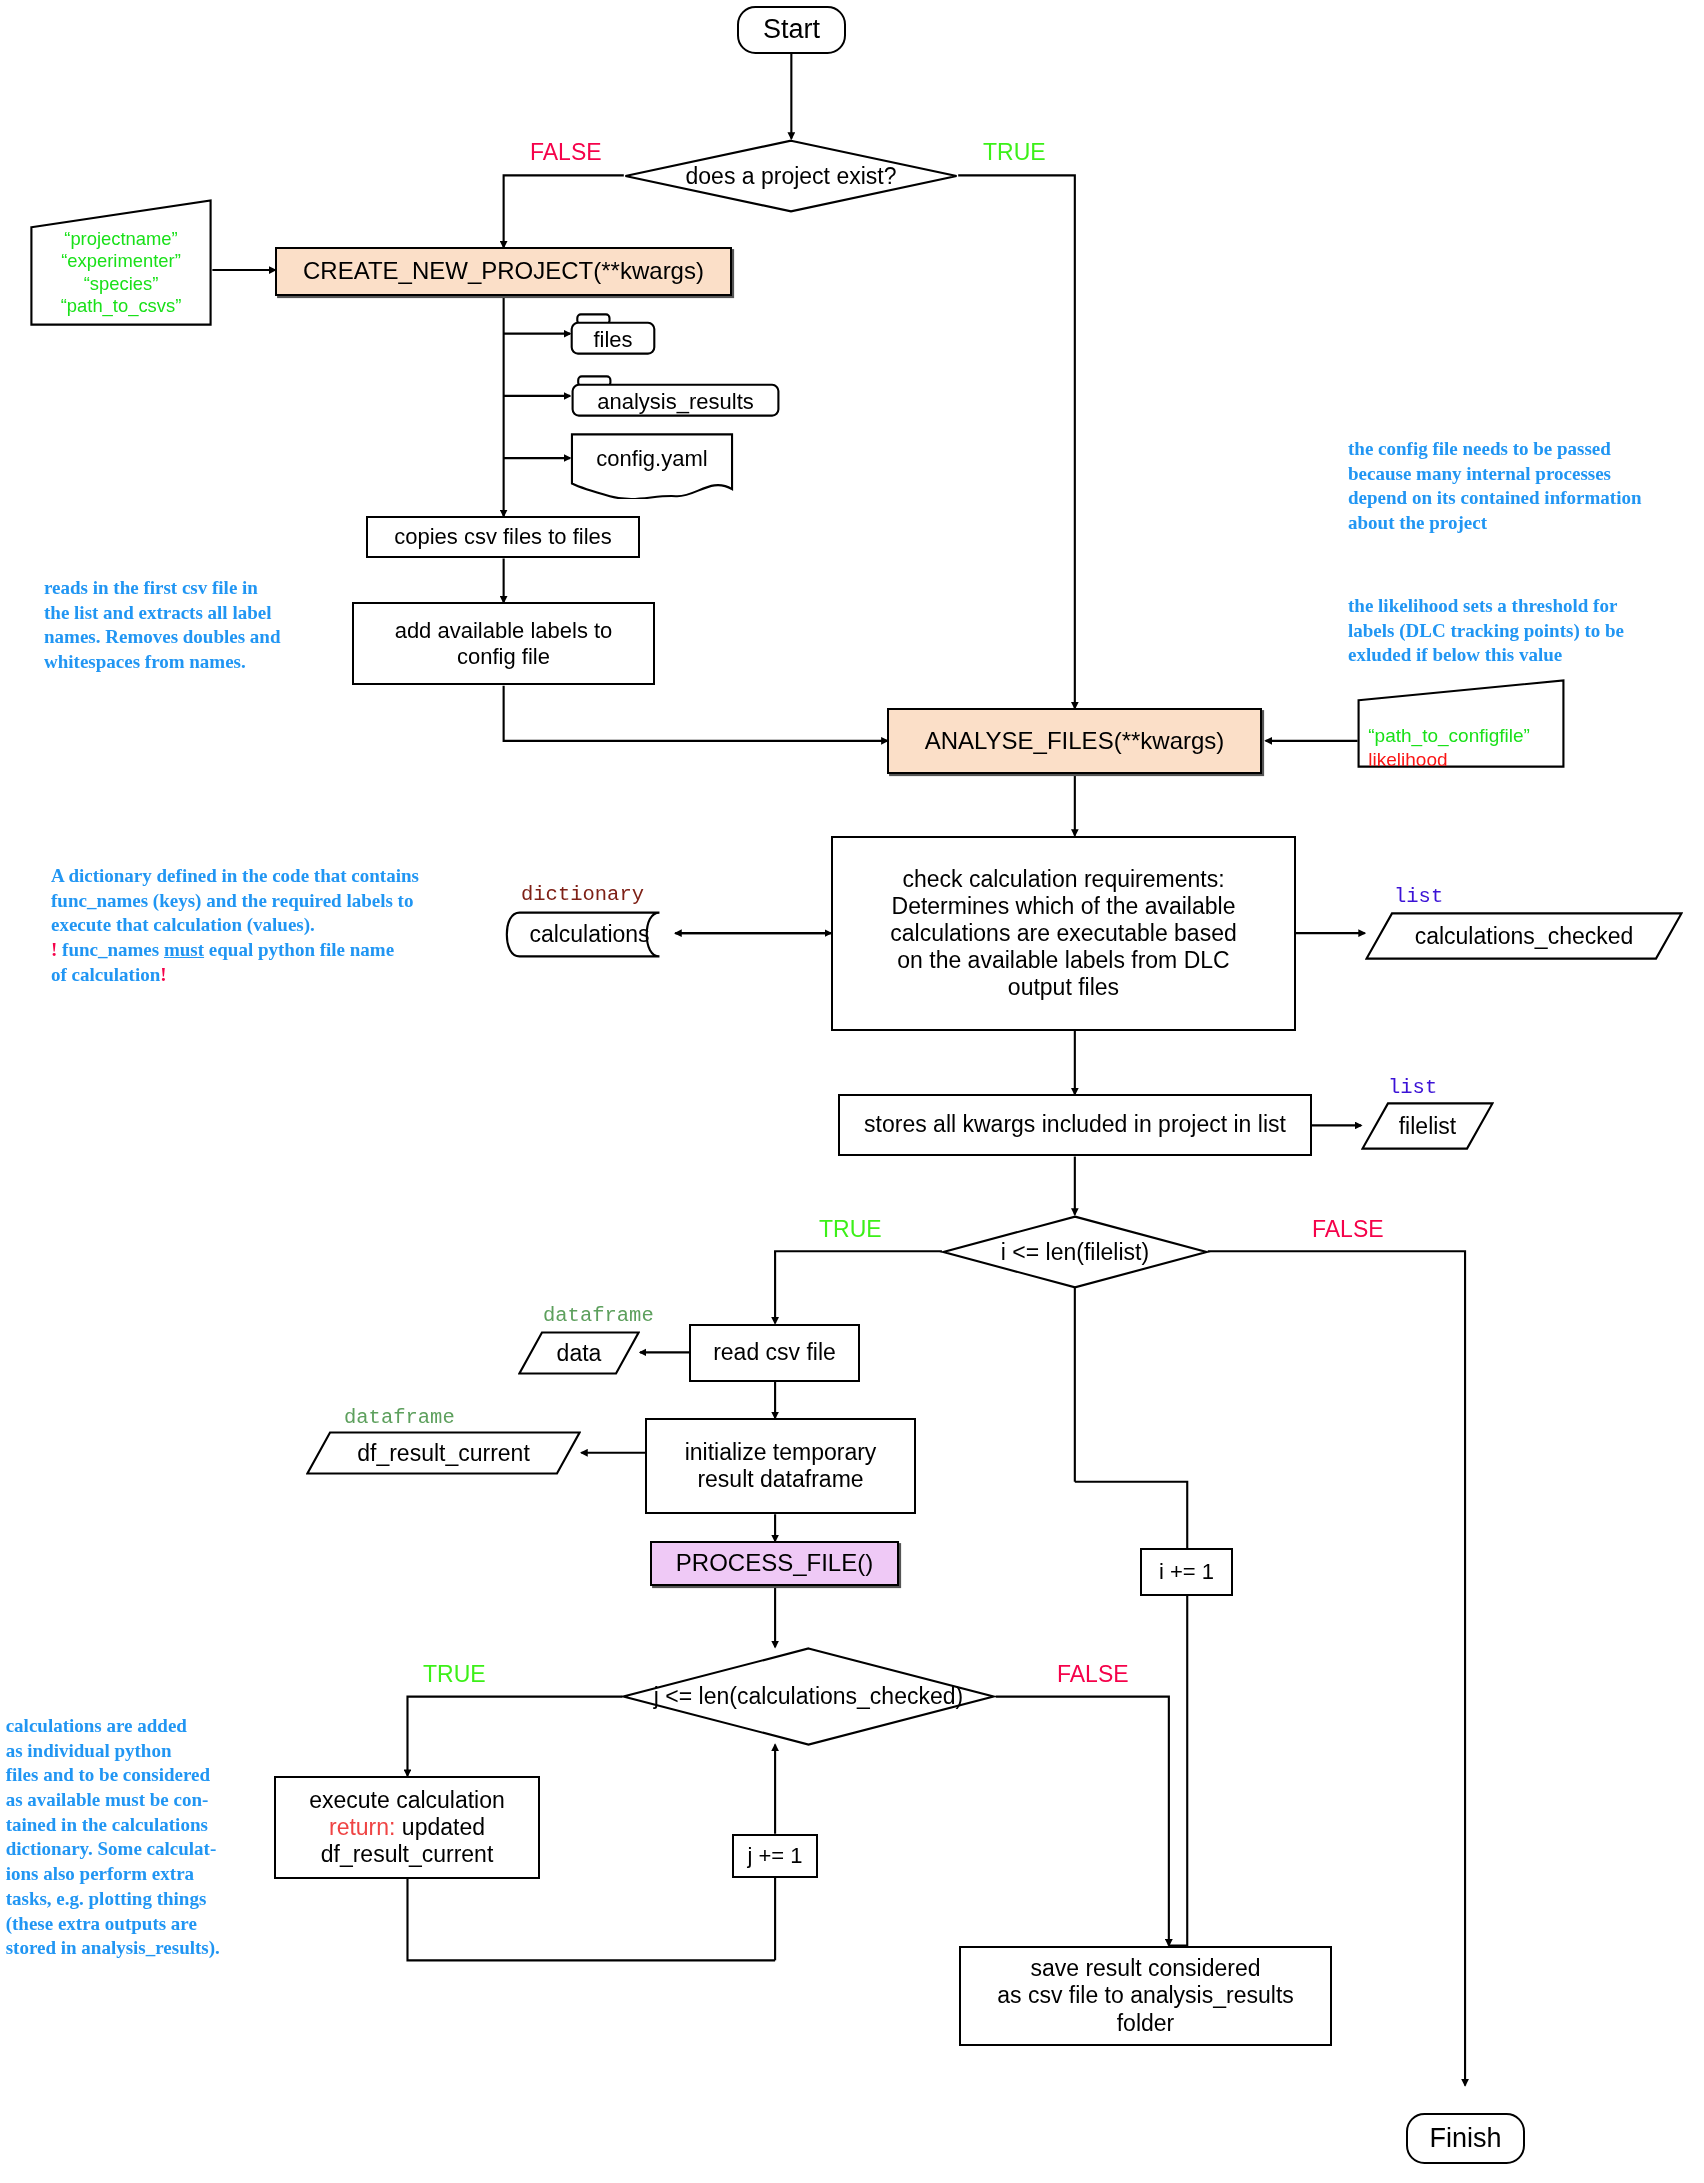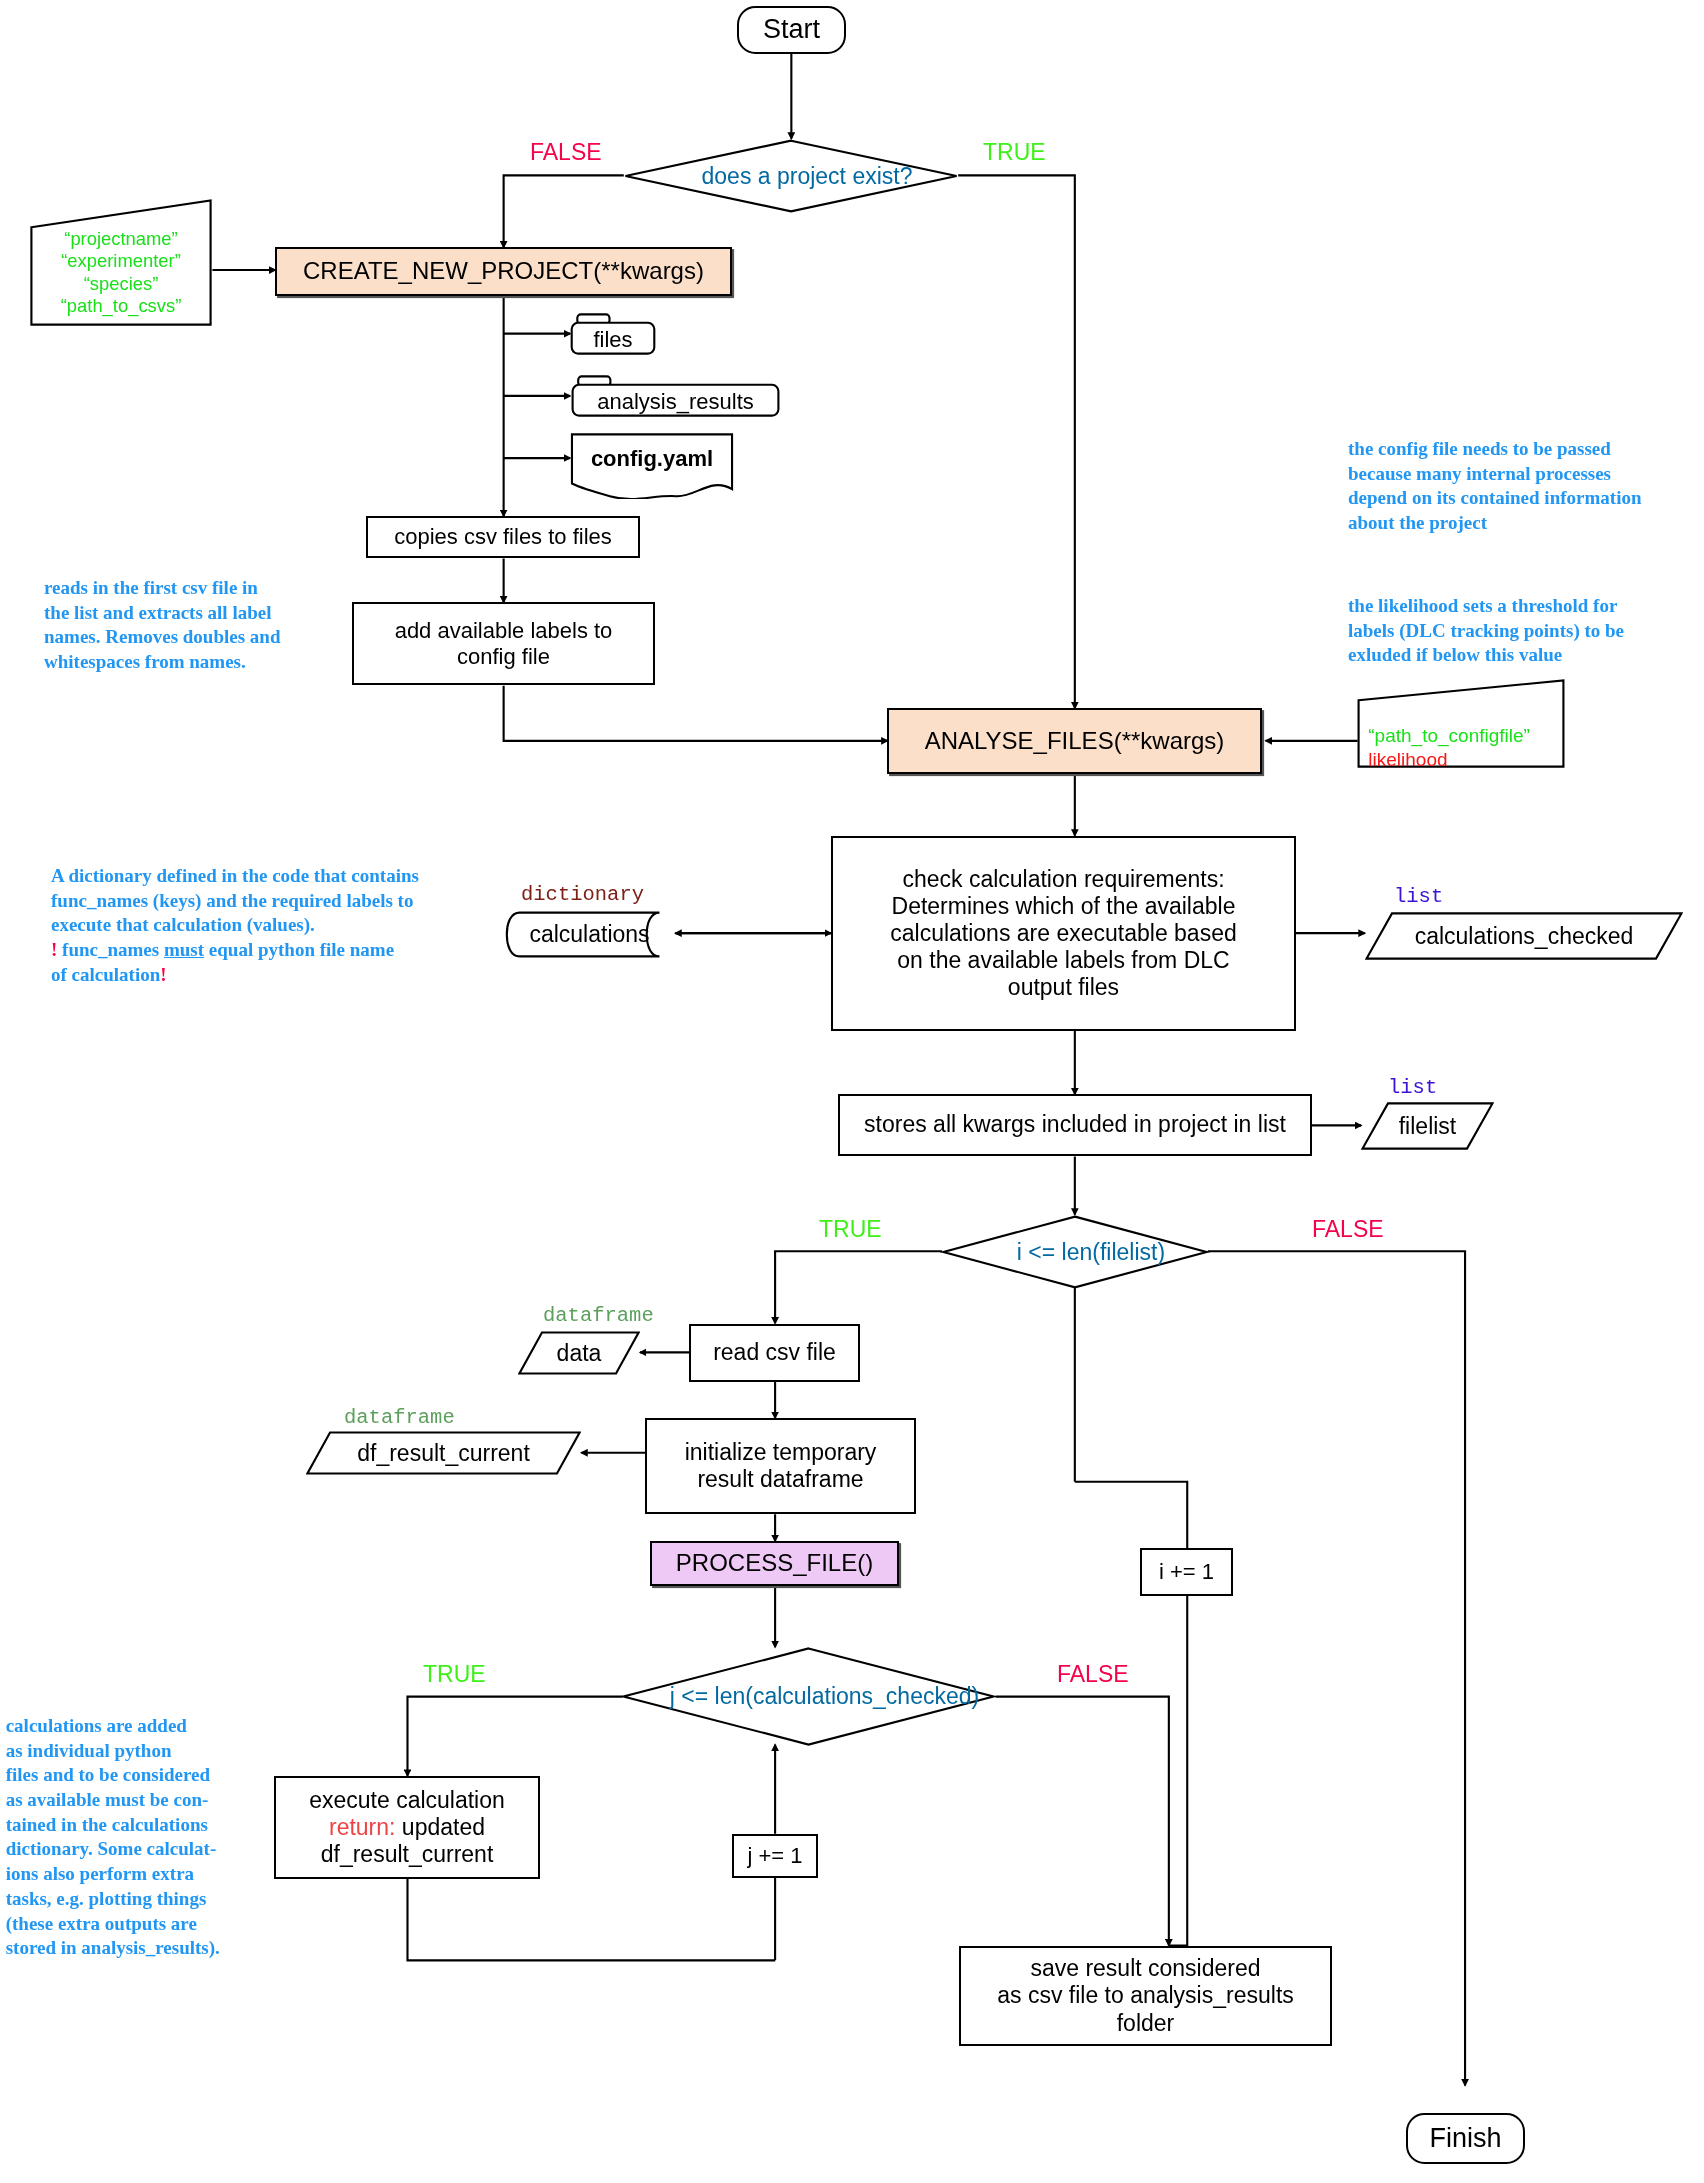--- a/index.html
+++ b/index.html
@@ -13,22 +13,22 @@
   .proc{border:2.1px solid #000;background:#fff;}
   .proc-shadow{box-shadow:2.1px 2.1px 0 0 #555;}
   .orange{background:#fbdfc8;}
   .purple{background:#efc9f6;}
 
   .terminator{border:2.1px solid #000;background:#fff;border-radius:18.4px;}
 
   
   .diamond-wrap{position:absolute;}
   .diamond-wrap svg{position:absolute;left:0;top:0;overflow:visible;}
-  .diamond-label{position:absolute;left:16px;top:0;width:100%;height:100%;
-     display:flex;align-items:center;justify-content:center;text-align:center;color:#0369a1;}
+  .diamond-label{position:absolute;left:0;top:0;width:100%;height:100%;
+     display:flex;align-items:center;justify-content:center;text-align:center;color:#000000;}
 
   
   .para{position:absolute;}
   .para svg{position:absolute;left:0;top:0;}
   .para .lbl{position:absolute;left:0;top:0;width:100%;height:100%;
      display:flex;align-items:center;justify-content:center;text-align:center;}
 
   
   .minput{position:absolute;}
   .minput svg{position:absolute;left:0;top:0;}
@@ -186,21 +186,21 @@
   </div>
 
   <div class="folder" style="left:570px;top:375px;width:211px;height:42px;">
     <svg width="211" height="42" viewBox="0 0 298 60" xmlns="http://www.w3.org/2000/svg">
       <rect x="10" y="2" width="46" height="14" rx="5" fill="#fff" stroke="#000" stroke-width="3"></rect>
       <rect x="2" y="14" width="294" height="44" rx="9" fill="#fff" stroke="#000" stroke-width="3"></rect>
     </svg>
     <div class="lbl" style="font-size:22px;text-align:right;">analysis_results</div>
   </div>
 
-  <div class="docshape" style="left:570px;top:433px;width:164px;height:66px;font-weight:bold;">
+  <div class="docshape" style="left:570px;top:433px;width:164px;height:66px;">
     <svg width="164" height="66" viewBox="0 0 232 94" xmlns="http://www.w3.org/2000/svg">
       <path d="M2,2 L230,2 L230,80 C200,62 178,92 150,90 C118,88 92,100 56,90 C34,84 14,78 2,72 Z" fill="#fff" stroke="#000" stroke-width="3"></path>
     </svg>
     <div class="lbl" style="font-size:22px;">config.yaml</div>
   </div>
 
   <div class="node proc" style="left:366px;top:516px;width:274px;height:42px;font-size:22px;">copies csv files to files</div>
 
   <div class="node proc" style="left:352px;top:602px;width:303px;height:83px;font-size:22px;white-space:pre-line;">add available labels to
 config file</div>

